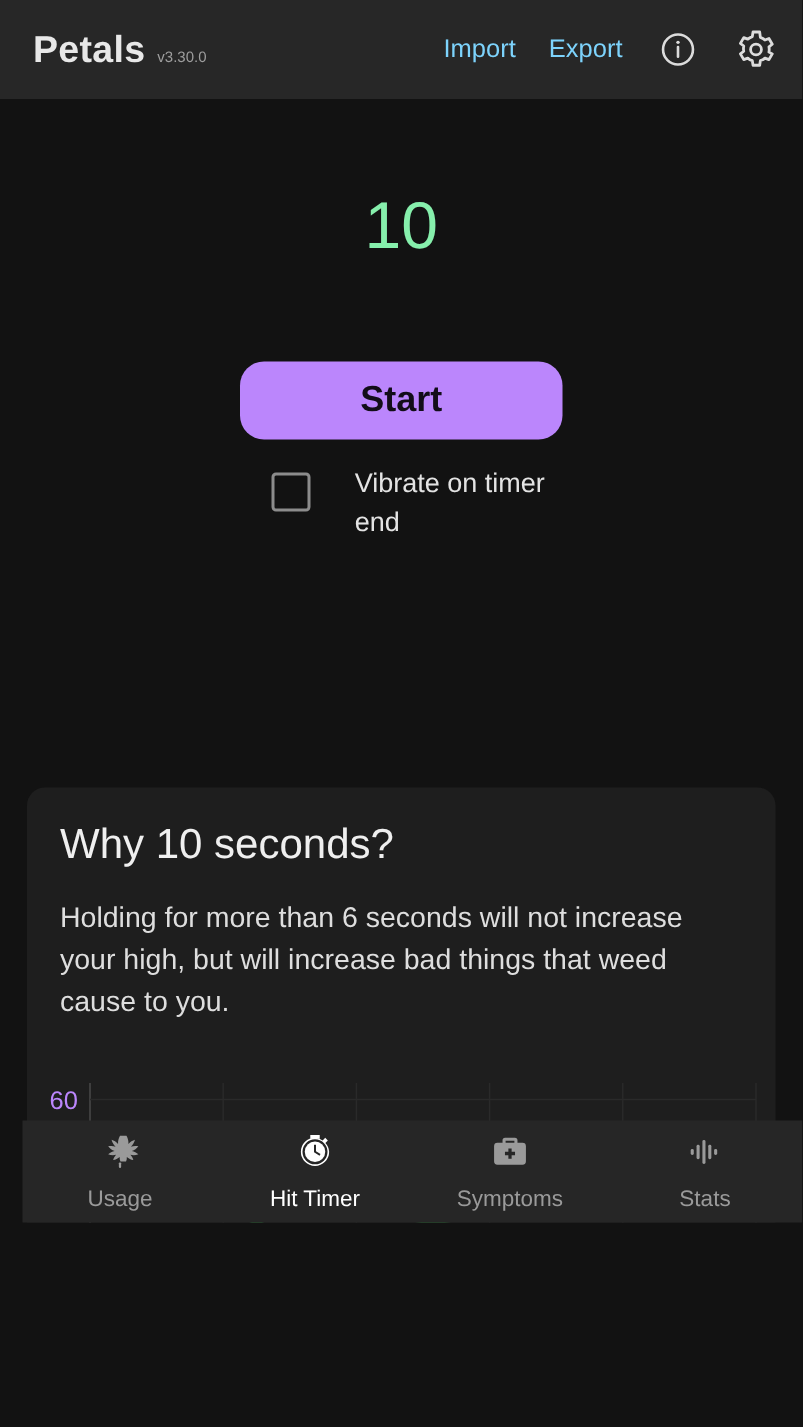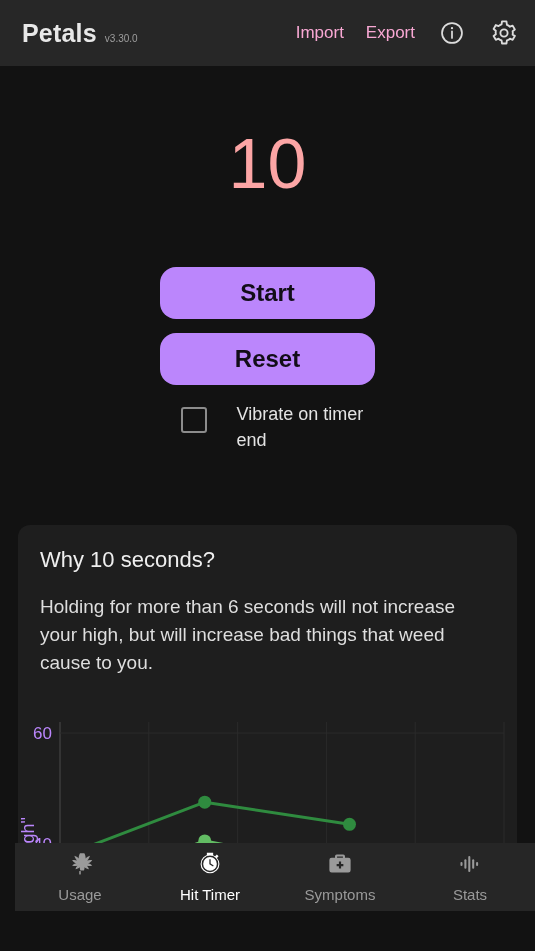--- a/index.html
+++ b/index.html
@@ -2,38 +2,38 @@
 <html><head>
 <meta charset="utf-8">
 <style>
   * { box-sizing: border-box; margin: 0; padding: 0; }
   html, body {
     width: 535px; height: 951px;
     background: #121212;
     font-family: "Liberation Sans", sans-serif;
     overflow: hidden;
   }
-  #app { position: relative; width: 535px; height: 911px; background: #121212; }
+  #app { position: relative; width: 535px; height: 815px; background: #121212; }
 
   
   .appbar {
     height: 66px; background: #272727;
     display: flex; align-items: center;
     padding: 0 16px 0 22px;
   }
   .brand { display: flex; align-items: baseline; gap: 8px; }
   .brand-name { color: #e8e8e8; font-size: 25px; font-weight: bold; letter-spacing: .2px; }
   .brand-ver { color: #9e9e9e; font-size: 10px; }
   .appbar-actions { margin-left: auto; display: flex; align-items: center; gap: 22px; }
-  .appbar-link { color: #f9a8d4; font-size: 17px; cursor: pointer; }
+  .appbar-link { color: #7dd3fc; font-size: 17px; cursor: pointer; }
   .icon-btn { width: 30px; height: 30px; display:flex; align-items:center; justify-content:center; cursor: pointer; }
 
   
   .timer-wrap { text-align: center; padding-top: 63px; }
-  .timer-value { color: #fca5a5; font-size: 70px; line-height: 1; font-weight: 400; }
+  .timer-value { color: #86efac; font-size: 44px; line-height: 1; font-weight: 400; }
 
   .buttons { margin-top: 68px; display: flex; flex-direction: column; align-items: center; gap: 14px; }
   .btn {
     width: 215px; height: 52px; border: none; border-radius: 16px;
     background: #bb86fc; color: #120d18;
     font-family: "Liberation Sans", sans-serif;
     font-size: 24px; font-weight: bold; cursor: pointer;
   }
 
   .checkrow {
@@ -45,21 +45,21 @@
     border: 2px solid #8c8c8c; border-radius: 3px; background: transparent; cursor: pointer;
   }
   .checklabel { color: #e3e3e3; font-size: 18px; line-height: 26px; width: 160px; }
 
   
   .card {
     position: absolute; left: 18px; right: 18px; top: 525px; bottom: 0;
     background: #1e1e1e; border-radius: 12px 12px 0 0;
     padding: 22px 22px 0 22px; overflow: hidden;
   }
-  .card-title { color: #efefef; font-size: 22px; font-weight: 400; }
+  .card-title { color: #efefef; font-size: 28px; font-weight: 400; }
   .card-body { color: #dedede; font-size: 19px; line-height: 1.48; margin-top: 20px; }
 
   
   .chart { position: absolute; left: 0; right: 0; top: 185px; bottom: 0; }
   .chart svg { display: block; }
   .axis-text { fill: #bb86fc; font-family: "Liberation Sans", sans-serif; font-size: 17px; }
   .ylabel { fill: #bb86fc; font-family: "Liberation Sans", sans-serif; font-size: 18px; }
 
   .legend {
     position: absolute; right: 6px; bottom: 18px;
@@ -109,21 +109,20 @@
       </span>
     </div>
   </div>
 
   <div class="timer-wrap">
     <div class="timer-value">10</div>
   </div>
 
   <div class="buttons">
     <button class="btn">Start</button>
-    <button class="btn">Reset</button>
   </div>
 
   <div class="checkrow">
     <div class="checkbox"></div>
     <div class="checklabel">Vibrate on timer end</div>
   </div>
 
   <div class="card">
     <div class="card-title">Why 10 seconds?</div>
     <div class="card-body">Holding for more than 6 seconds will not increase your high, but will increase bad things that weed cause to you.</div>

